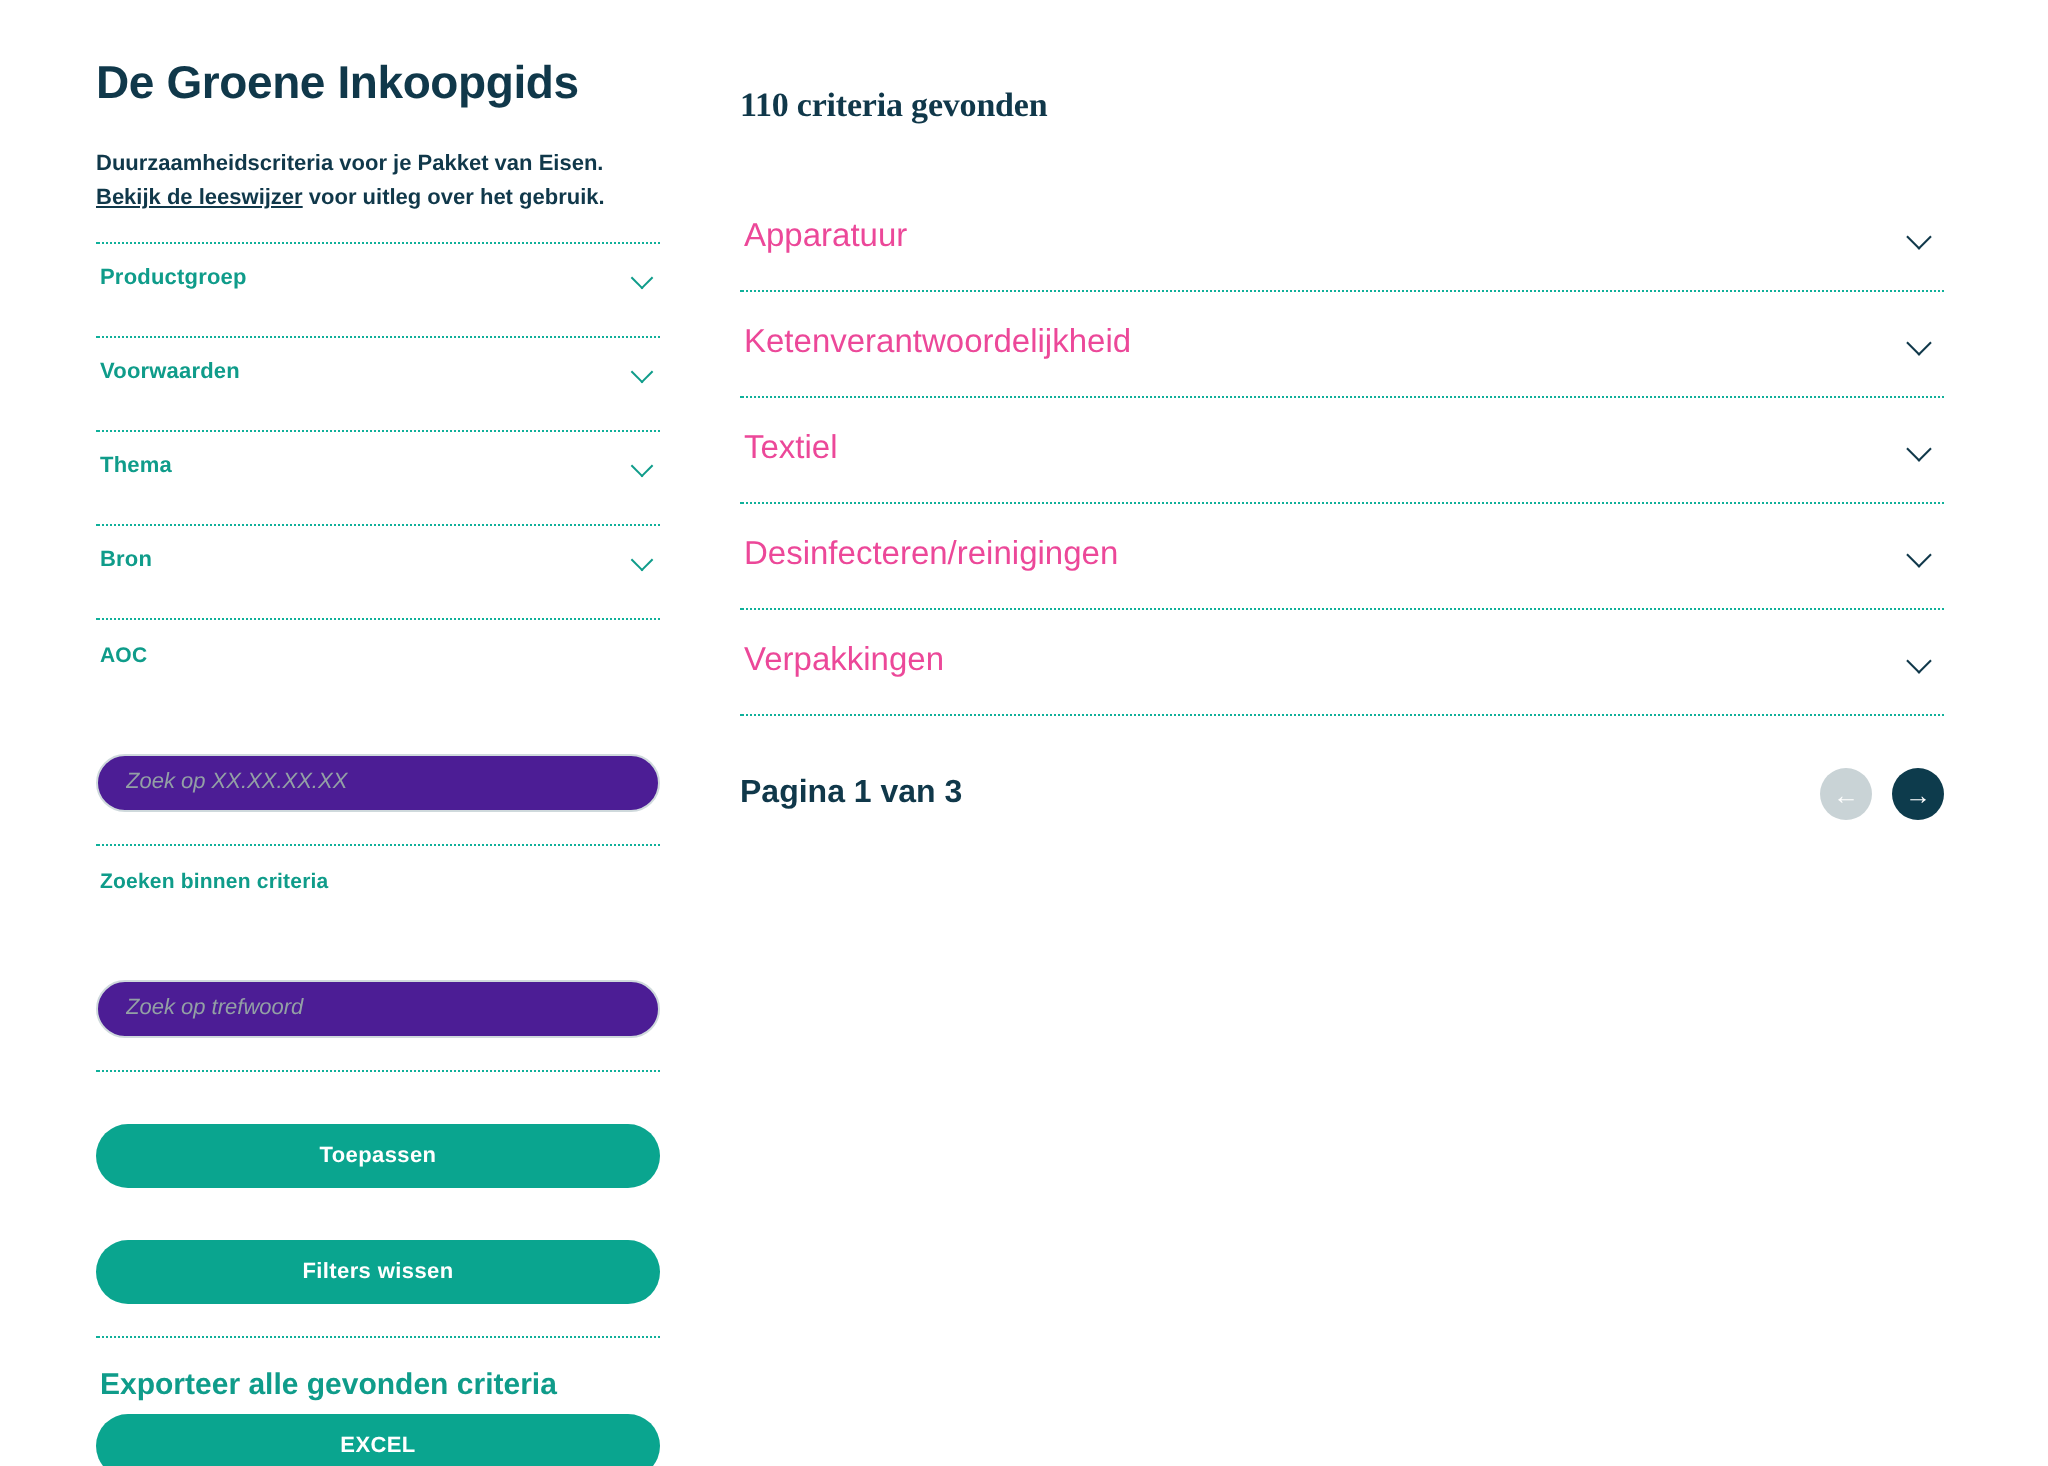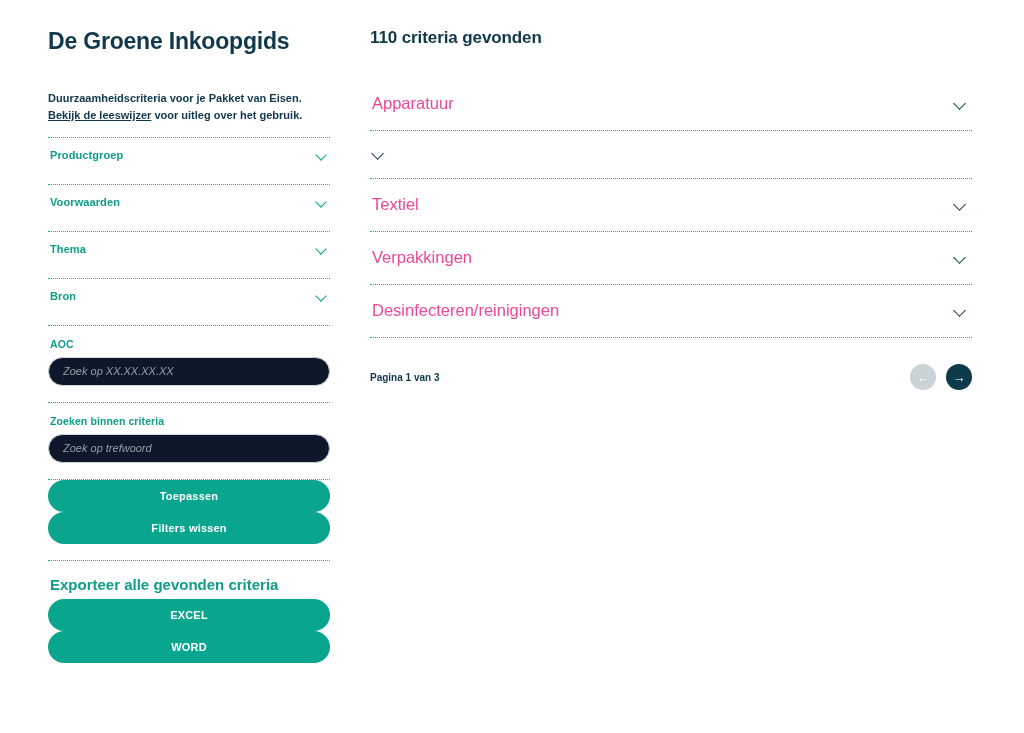--- a/index.html
+++ b/index.html
@@ -27,21 +27,21 @@
   .brand-title {
     font-size: 23px;
     font-weight: 700;
     letter-spacing: -0.2px;
     color: #10384a;
     margin: 6px 0 0 0;
     line-height: 1.2;
   }
   .intro {
     width: 282px;
-    margin-top: 34px;
+    margin-top: 18px;
     font-size: 11px;
     line-height: 1.55;
     font-weight: 700;
     color: #10384a;
   }
   .intro a {
     color: #10384a;
     text-decoration: underline;
   }
   .dotted {
@@ -90,38 +90,39 @@
   .text-input {
     width: 282px;
     height: 29px;
     border: 1px solid #cfd9dc;
     border-radius: 15px;
     padding: 0 14px;
     font-size: 11px;
     font-style: italic;
     color: #7e8c92;
     font-family: "Liberation Sans", sans-serif;
-    background: #0f172a;
+    background: #4c1d95;
     outline: none;
+    margin-top: 36px;
   }
   .text-input::placeholder { color: #93a0a5; font-style: italic; }
   .btn {
     width: 282px;
     height: 32px;
     border: none;
     border-radius: 18px;
     background: #0aa58f;
     color: #ffffff;
     font-size: 11px;
     font-weight: 700;
     letter-spacing: 0.2px;
     display: flex;
     align-items: center;
     justify-content: center;
-    margin-top: 0;
+    margin-top: 26px;
     cursor: pointer;
     font-family: "Liberation Sans", sans-serif;
   }
   .export-label {
     width: 282px;
     font-size: 15px;
     font-weight: 700;
     color: #0f9c8a;
     margin: 15px 0 6px 2px;
   }
@@ -129,21 +130,22 @@
   
   .main {
     flex: 1;
     padding: 22px 52px 0 40px;
   }
   .results-title {
     font-size: 17px;
     font-weight: 700;
     color: #10384a;
     letter-spacing: -0.1px;
-    margin: 6px 0 0 0;
+    margin: 21px 0 0 0;
+    font-family: Liberation Serif, serif;
   }
   .acc-list { margin-top: 32px; }
   .acc-item {
     border-bottom: 1px dotted #10b09a;
     padding: 16px 4px 17px 2px;
     display: flex;
     align-items: center;
     justify-content: space-between;
     cursor: pointer;
   }
@@ -165,21 +167,21 @@
     border-bottom: 1.6px solid #10384a;
     transform: rotate(45deg);
   }
   .pager {
     margin-top: 26px;
     display: flex;
     align-items: center;
     justify-content: space-between;
   }
   .pager-text {
-    font-size: 10px;
+    font-size: 16px;
     font-weight: 700;
     color: #10384a;
   }
   .pager-btns { display: flex; gap: 10px; }
   .circle {
     width: 26px; height: 26px;
     border-radius: 50%;
     display: flex; align-items: center; justify-content: center;
     font-size: 13px;
     color: #ffffff;
@@ -246,32 +248,33 @@
 
   <main class="main">
     <h2 class="results-title">110 criteria gevonden</h2>
 
     <div class="acc-list">
       <div class="acc-item">
         <span class="acc-title">Apparatuur</span>
         <span class="chev-dark"></span>
       </div>
       <div class="acc-item">
+        <span class="acc-title">Ketenverantwoordelijkheid</span>
         <span class="chev-dark"></span>
       </div>
       <div class="acc-item">
         <span class="acc-title">Textiel</span>
         <span class="chev-dark"></span>
       </div>
       <div class="acc-item">
+        <span class="acc-title">Desinfecteren/reinigingen</span>
+        <span class="chev-dark"></span>
+      </div>
+      <div class="acc-item">
         <span class="acc-title">Verpakkingen</span>
-        <span class="chev-dark"></span>
-      </div>
-      <div class="acc-item">
-        <span class="acc-title">Desinfecteren/reinigingen</span>
         <span class="chev-dark"></span>
       </div>
     </div>
 
     <div class="pager">
       <span class="pager-text">Pagina 1 van 3</span>
       <div class="pager-btns">
         <span class="circle disabled">←</span>
         <span class="circle active">→</span>
       </div>

